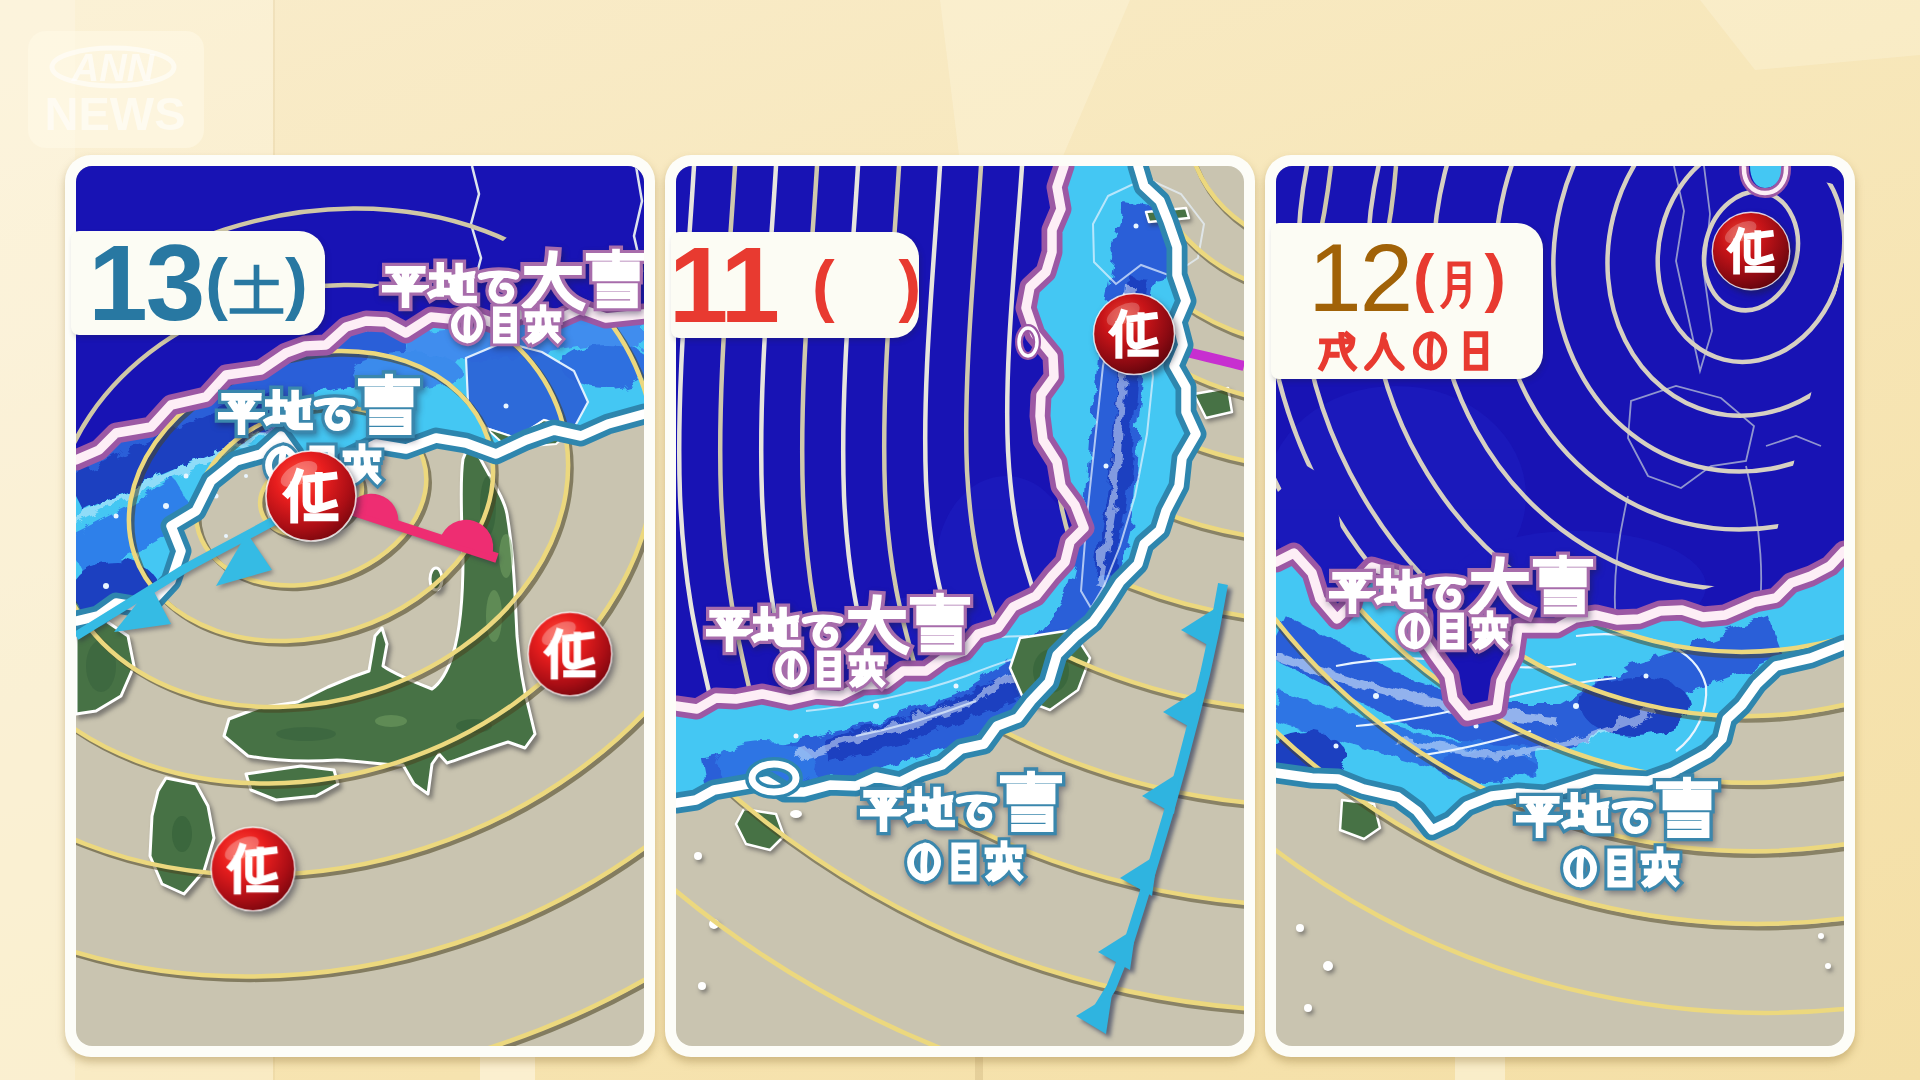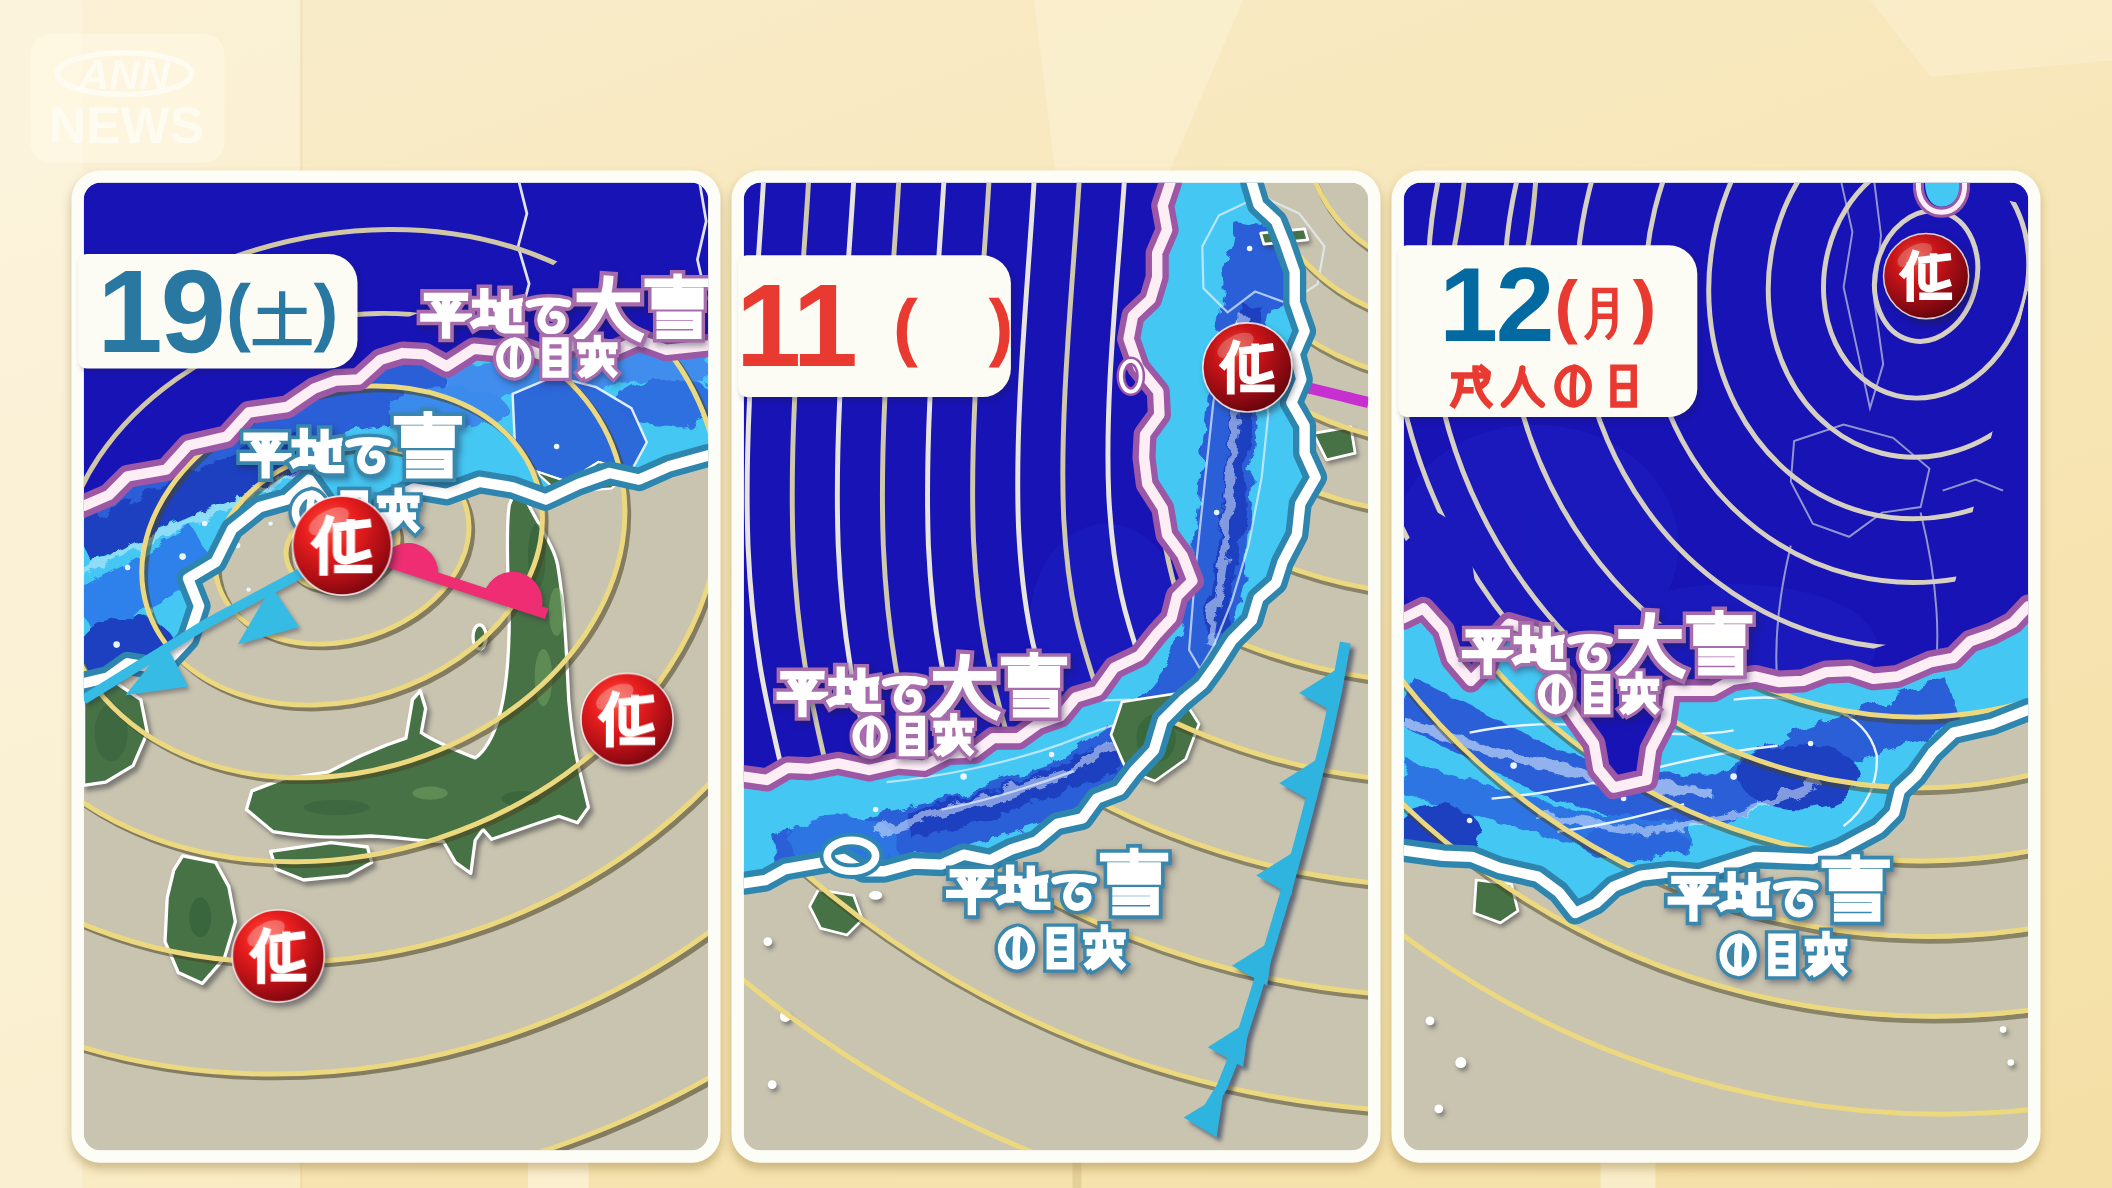--- a/index.html
+++ b/index.html
@@ -302,21 +302,21 @@
 <use href="#lab-yuki" x="142" y="221"></use>
 
 <g style="filter:drop-shadow(3px 4px 3px rgba(30,30,50,.5))">
   <use href="#lowm" transform="translate(235,330)"></use>
   <use href="#lowm" transform="translate(494,488) scale(0.93)"></use>
   <use href="#lowm" transform="translate(177,703) scale(0.93)"></use>
 </g>
 </svg>
     </div>
     <div class="tbox" style="left:6px;top:76px;width:254px;height:104px;">
-      <span style="font-weight:bold;font-size:107px;color:#2878a2;letter-spacing:-2px;line-height:1;">19</span>
+      <span style="font-weight:bold;font-size:107px;color:#2878a2;letter-spacing:-2px;line-height:1;">13</span>
       <span style="font-weight:bold;font-size:68px;color:#2878a2;line-height:1;margin-left:2px;">(</span>
       <svg width="57" height="57" viewBox="0 0 100 100" style="margin:14px 0 0 0;">
           <use href="#k-do" stroke="#2878a2" stroke-width="10"></use>
         </svg>
       <span style="font-weight:bold;font-size:68px;color:#2878a2;line-height:1;">)</span>
     </div>
   </div>
   <div class="panel" style="left:665px">
     <div class="pmap" id="m2">
 <svg width="568" height="880" viewBox="0 0 568 880">
@@ -461,21 +461,21 @@
 </g>
 
 <use href="#lab-ooyuki" x="30" y="438"></use>
 <use href="#lab-yuki" x="184" y="618"></use>
 
 <g style="filter:drop-shadow(3px 4px 3px rgba(30,30,50,.5))">
   <use href="#lowm2" transform="translate(458,168) scale(0.9)"></use>
 </g>
 </svg>
     </div>
-    <div class="tbox" style="left:6px;top:77px;width:248px;height:129px;gap:32px;">
+    <div class="tbox" style="left:6px;top:77px;width:248px;height:106px;gap:32px;">
       <span style="font-weight:bold;font-size:107px;color:#e83a30;letter-spacing:-2px;line-height:1;">11</span>
       <span style="font-weight:bold;font-size:68px;color:#e83a30;line-height:1;margin-left:2px;">(</span>
       <svg width="55" height="55" viewBox="0 0 100 100" style="margin:14px 0 0 0;">
           <use href="#k-nichi" stroke="#e83a30" stroke-width="10"></use>
         </svg>
       <span style="font-weight:bold;font-size:68px;color:#e83a30;line-height:1;">)</span>
     </div>
   </div>
   <div class="panel" style="left:1265px">
     <div class="pmap" id="m3">
@@ -600,21 +600,21 @@
 <use href="#lab-ooyuki" x="53" y="400"></use>
 <use href="#lab-yuki" x="240" y="624"></use>
 
 <g style="filter:drop-shadow(3px 4px 3px rgba(30,30,50,.5))">
   <use href="#lowm2" transform="translate(475,85) scale(0.86)"></use>
 </g>
 </svg>
     </div>
     <div class="tbox" style="left:6px;top:68px;width:272px;height:156px;flex-direction:column;">
       <div style="display:flex;align-items:center;">
-        <span style="font-weight:bold;font-size:96px;color:#0369a1;letter-spacing:-2px;line-height:1;">12</span>
+        <span style="font-weight:normal;font-size:96px;color:#a16207;letter-spacing:-2px;line-height:1;">12</span>
         <span style="font-weight:bold;font-size:64px;color:#e83a30;line-height:1;margin-left:2px;">(</span>
         <svg width="50" height="50" viewBox="0 0 100 100" style="margin:12px 0 0 0;">
             <use href="#k-getsu" stroke="#e83a30" stroke-width="10"></use>
           </svg>
         <span style="font-weight:bold;font-size:64px;color:#e83a30;line-height:1;">)</span>
       </div>
       <div style="display:flex;align-items:center;gap:4px;margin-top:4px;">
         <svg width="42" height="42" viewBox="0 0 100 100">
             <use href="#k-sei" stroke="#e83a30" stroke-width="14"></use>
           </svg>

